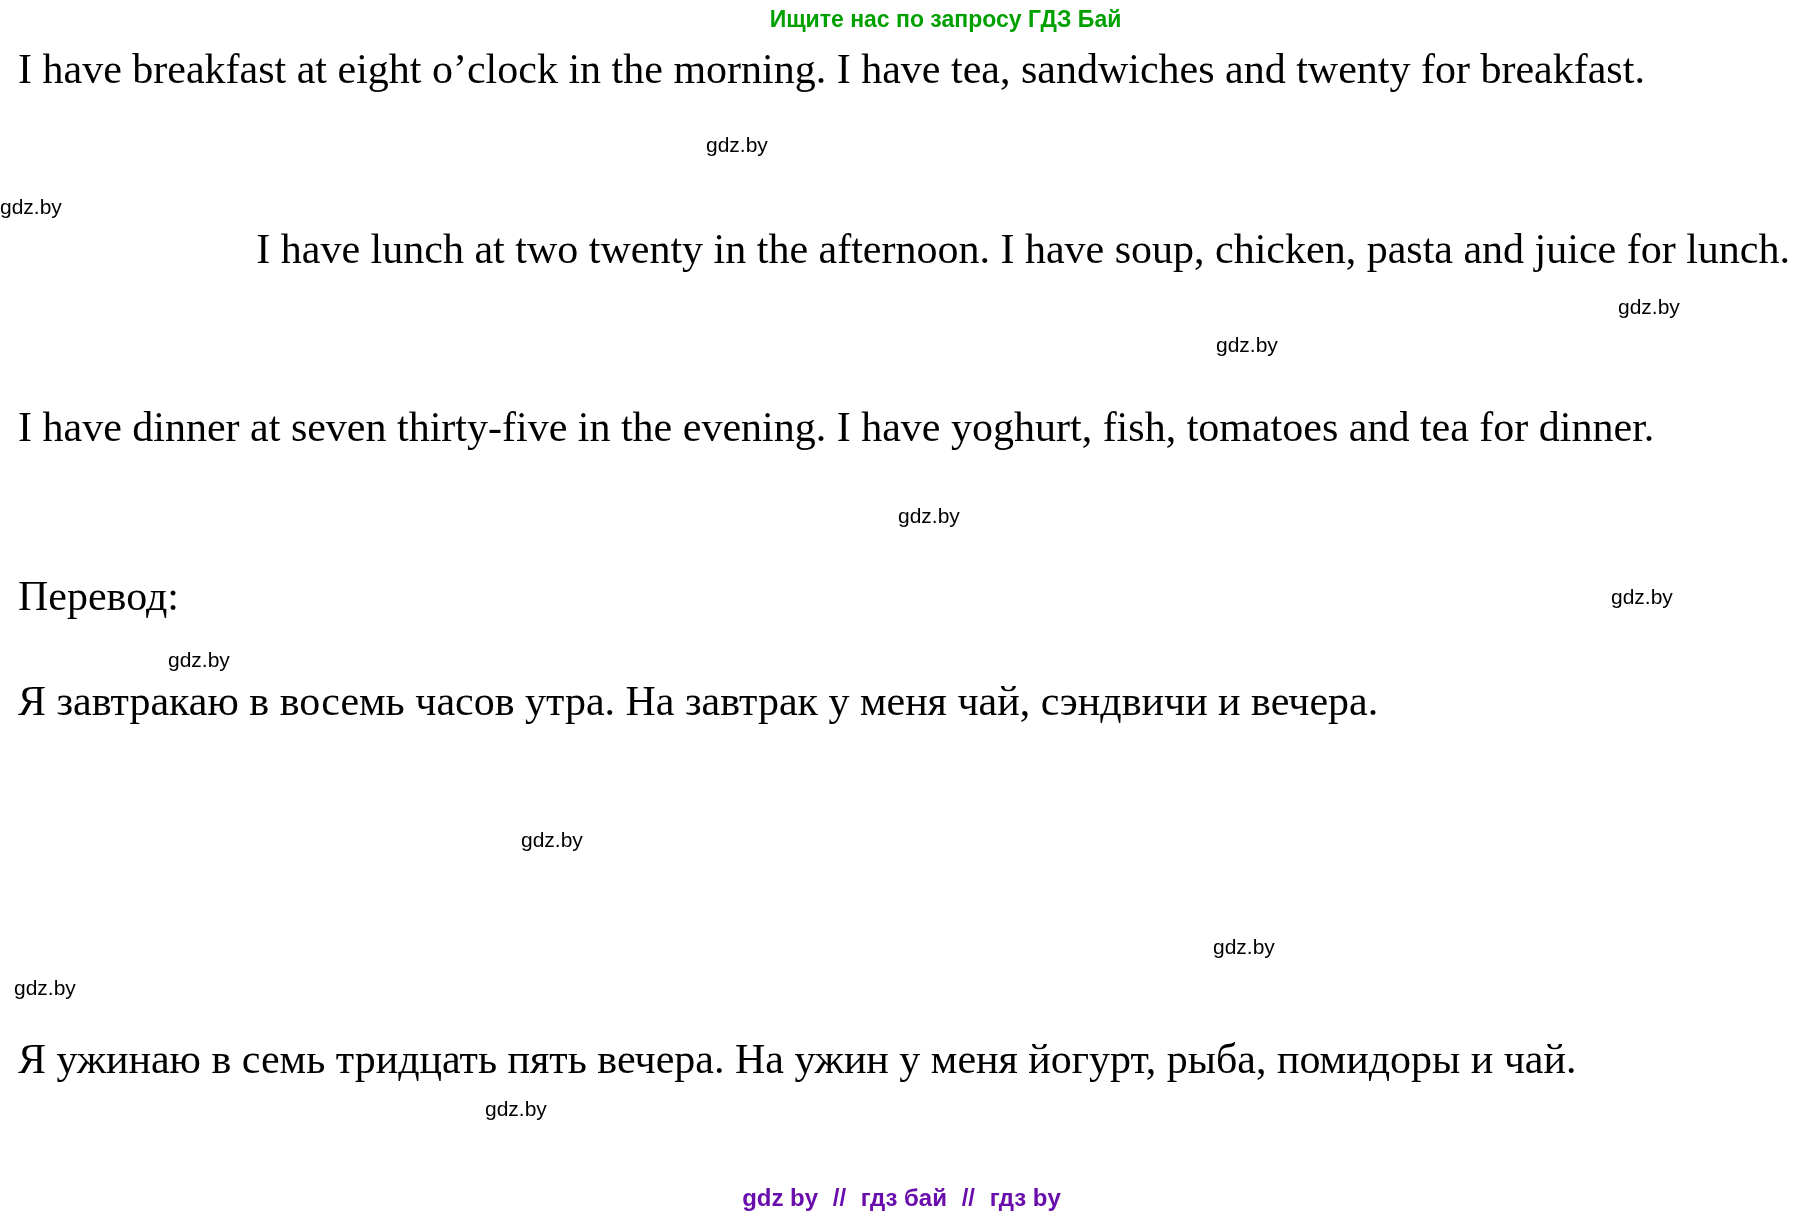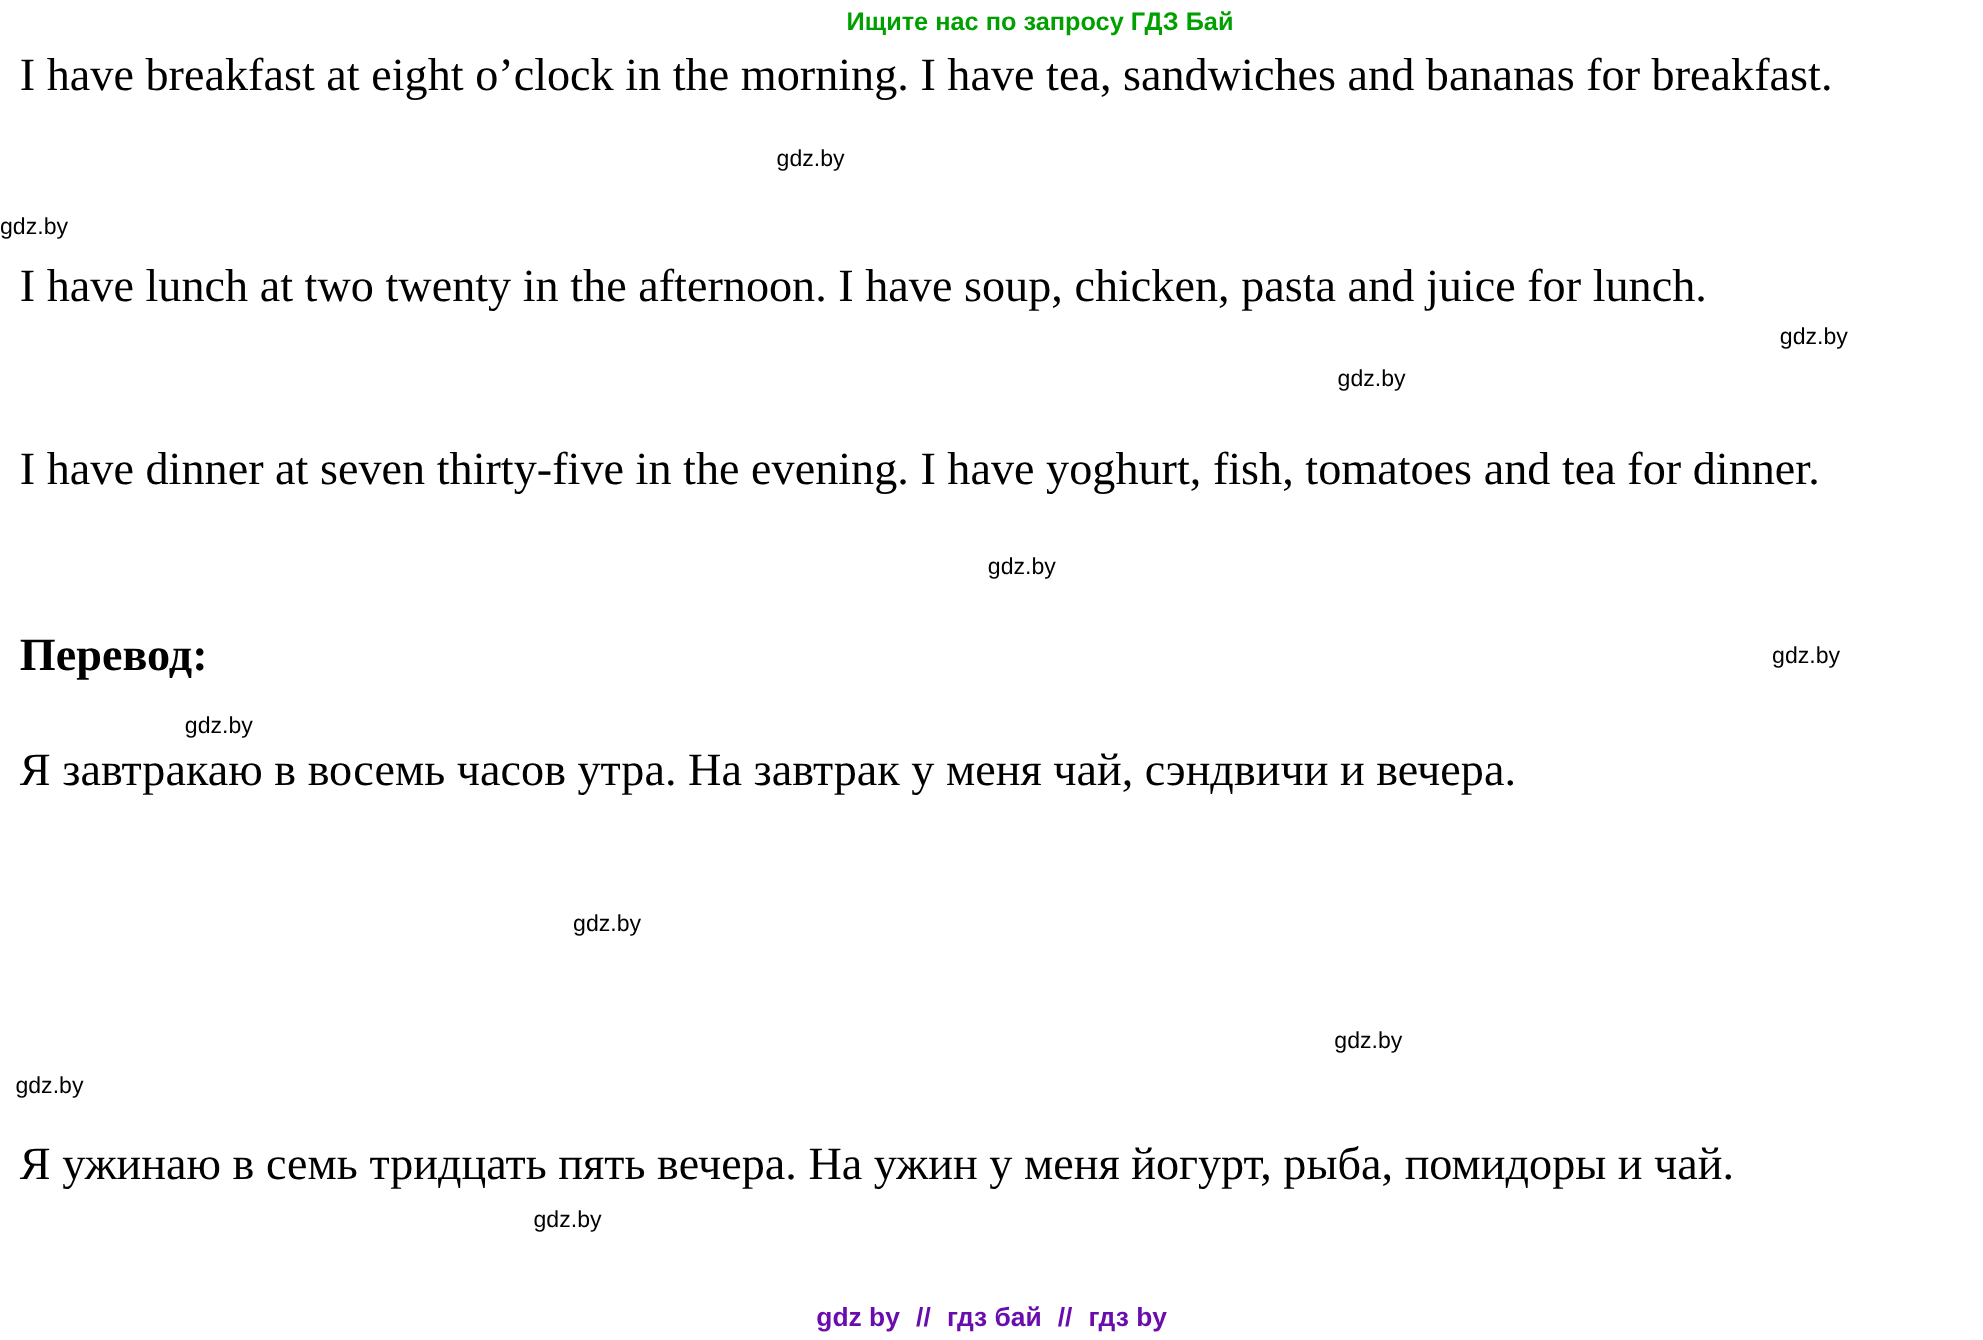--- a/index.html
+++ b/index.html
@@ -40,32 +40,32 @@
   .para {
     position: absolute;
     font-family: "Liberation Serif", serif;
     font-size: 42px;
     line-height: 1.33;
     color: #000000;
     left: 18px;
     width: 1772px;
   }
   .para.p1 { top: 42px; }
-  .para.p2 { top: 234px; }
+  .para.p2 { top: 222px; text-align: right; }
   .para.p3 { top: 400px; }
   .para.p5 { top: 674px; }
   .para.p6 { top: 840px; }
   .para.p7 { top: 1010px; margin-top: 22px; }
 
   .heading {
     position: absolute;
     left: 18px;
     top: 572px;
     font-family: "Liberation Serif", serif;
-    font-weight: bold;
+    font-weight: normal;
     font-size: 42px;
     color: #000000;
   }
 
   
   .wm {
     position: absolute;
     font-family: "Liberation Sans", sans-serif;
     font-size: 21px;
     font-weight: normal;
@@ -91,21 +91,21 @@
     padding: 0 8px;
   }
 </style>
 </head>
 <body>
 
 <div class="page">
 
   <div class="top-banner">Ищите нас по запросу ГДЗ Бай</div>
 
-  <div class="para p1">I have breakfast at eight o’clock in the morning. I have tea, sandwiches and bananas for breakfast.</div>
+  <div class="para p1">I have breakfast at eight o’clock in the morning. I have tea, sandwiches and twenty for breakfast.</div>
   <div class="para p2">I have lunch at two twenty in the afternoon. I have soup, chicken, pasta and juice for lunch.</div>
   <div class="para p3">I have dinner at seven thirty-five in the evening. I have yoghurt, fish, tomatoes and tea for dinner.</div>
 
   <div class="heading">Перевод:</div>
 
   <div class="para p5">Я завтракаю в восемь часов утра. На завтрак у меня чай, сэндвичи и вечера.</div>
   <div class="para p7">Я ужинаю в семь тридцать пять вечера. На ужин у меня йогурт, рыба, помидоры и чай.</div>
 
   <div id="watermark-layer">
       <div class="wm" style="left: 706px; top: 133px;">gdz.by</div>

